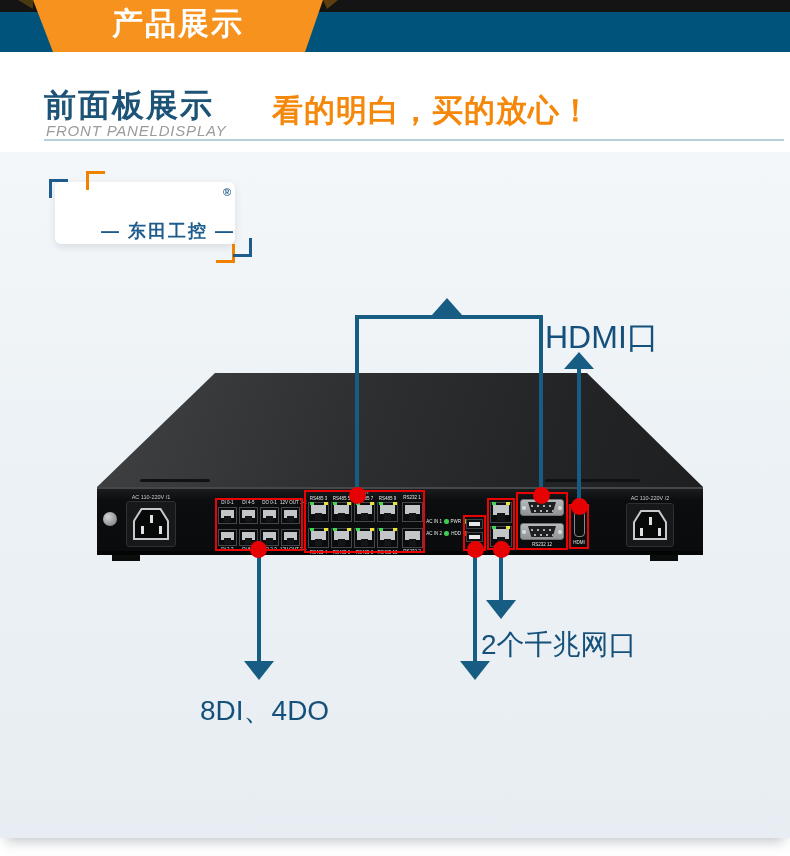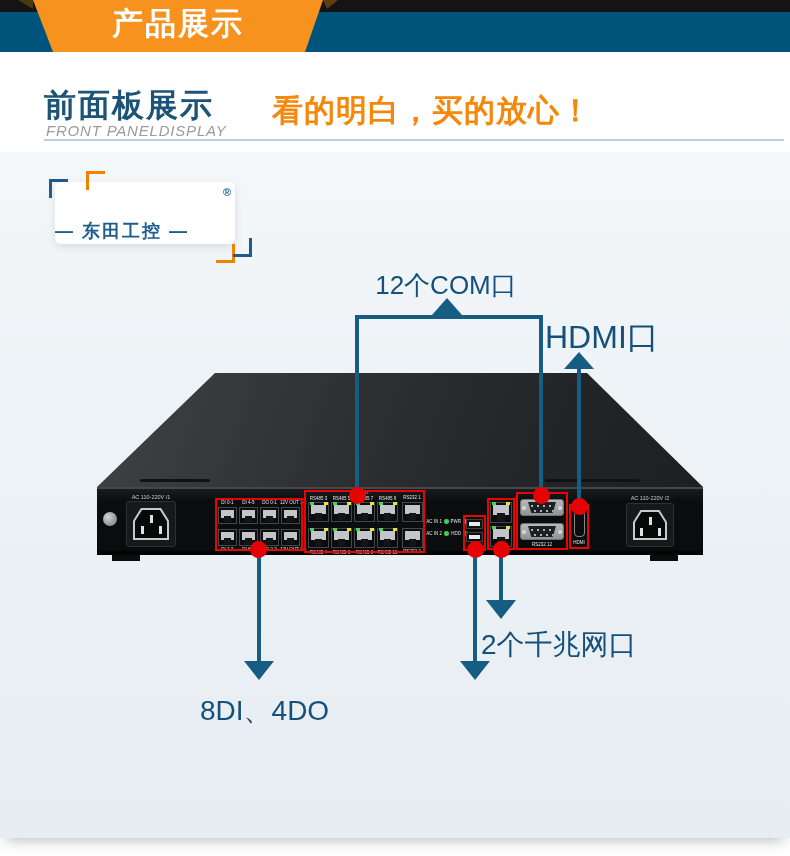--- a/index.html
+++ b/index.html
@@ -37,21 +37,21 @@
              box-shadow:0 3px 8px rgba(0,0,0,.10);}
   .corner{width:16px;height:16px;}
   .c-tl-blue{left:49px;top:179px;border-left:3px solid #1d5c8c;border-top:3px solid #1d5c8c;}
   .c-tl-org{left:86px;top:171px;border-left:3px solid #f08200;border-top:3px solid #f08200;}
   .c-br-org{left:216px;top:244px;border-right:3px solid #f08200;border-bottom:3px solid #f08200;}
   .c-br-blue{left:233px;top:238px;border-right:3px solid #1d5c8c;border-bottom:3px solid #1d5c8c;}
   .brand{left:55px;top:191px;width:180px;text-align:center;font-size:23px;font-weight:bold;
          font-style:italic;color:#1d5c8c;letter-spacing:0.5px;}
   .brand .d{color:#f08200;}
   .brand-reg{left:223px;top:186px;font-size:11px;color:#1d5c8c;font-weight:bold;}
-  .brand-cn{left:55px;top:219px;width:180px;text-align:left;font-size:18px;font-weight:bold;
+  .brand-cn{left:55px;top:219px;width:180px;text-align:right;font-size:18px;font-weight:bold;
             color:#1d5c8c;letter-spacing:2px;}
 
   
   .chassis-top{left:95px;top:370px;width:610px;height:118px;
     clip-path:polygon(120px 3px,492px 3px,608px 117px,2px 117px);
     background:linear-gradient(110deg,#404244 0%,#2c2e30 45%,#222426 75%,#1d1f21 100%);}
   .chassis-face{left:97px;top:487px;width:606px;height:66px;
     background:linear-gradient(#1a1c1e 0%,#0c0d0e 18%,#0a0b0c 100%);
     border-top:2px solid #45484b;box-sizing:border-box;}
   .chassis-lip{left:97px;top:551px;width:606px;height:4px;background:#030404;}
@@ -232,21 +232,20 @@
     </div>
   <div class="db9" style="left:520px;top:523px;width:44px;height:17px;">
       <div class="inner"></div>
     </div>
   <div class="plbl" style="left:516px;top:542px;width:52px;">RS232 12</div>
 
   <div class="redbox" style="left:569px;top:504px;width:20px;height:45px;"></div>
   <div class="hdmi-port" style="left:574px;top:511px;width:11px;height:26px;"></div>
   <div class="plbl" style="left:566px;top:540px;width:26px;">HDMI</div>
 
-  <div class="ctext" style="left:346px;top:268px;width:200px;text-align:center;font-size:26px;">12个COM口</div>
   <div class="arr-up" style="left:432px;top:298px;"></div>
   <div class="cline" style="left:355px;top:315px;width:188px;height:4px;"></div>
   <div class="cline" style="left:355px;top:315px;width:4px;height:178px;"></div>
   <div class="cline" style="left:539px;top:315px;width:4px;height:178px;"></div>
   <div class="dot" style="left:349px;top:487px;"></div>
   <div class="dot" style="left:533px;top:487px;"></div>
 
   <div class="ctext" style="left:545px;top:316px;font-size:32px;">HDMI口</div>
   <div class="arr-up" style="left:564px;top:352px;"></div>
   <div class="cline" style="left:577px;top:368px;width:4px;height:135px;"></div>

